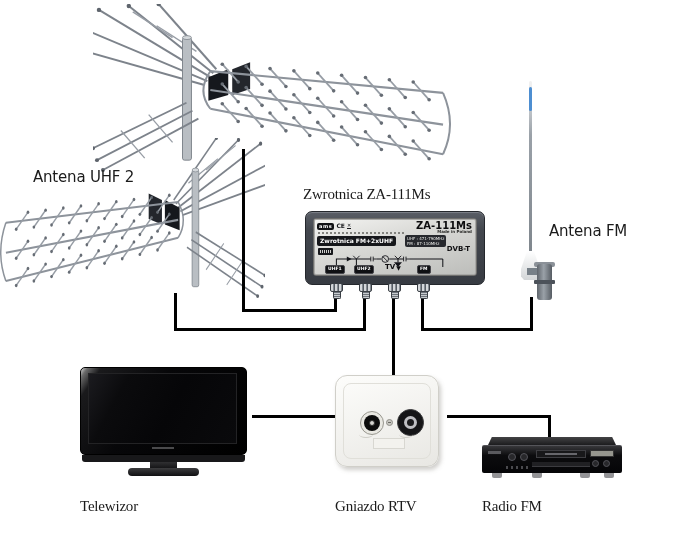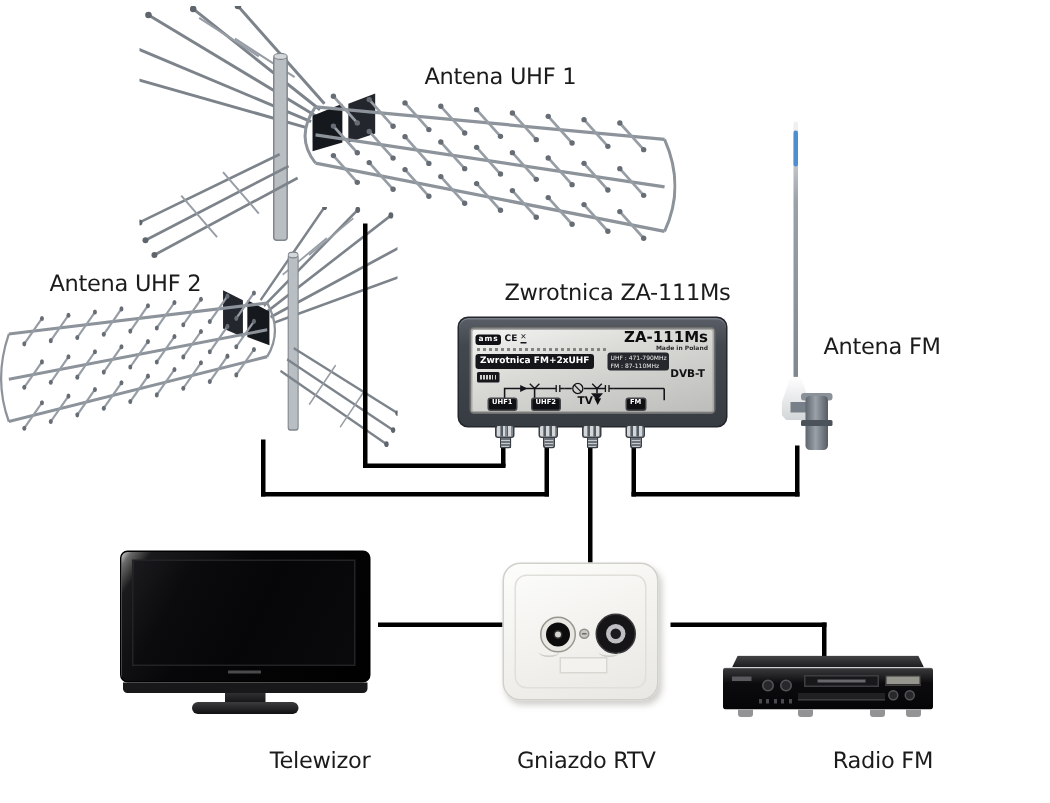--- a/index.html
+++ b/index.html
@@ -1,20 +1,20 @@
 <!DOCTYPE html>
 <html><head>
 <meta charset="utf-8">
 <style>
   html,body{margin:0;padding:0;background:#fff;}
   #canvas{position:relative;width:700px;height:535px;background:#fff;overflow:hidden;
           font-family:"DejaVu Sans","Liberation Sans",sans-serif;}
   
   .lbl{position:absolute;font-size:15px;color:#1b1b1b;letter-spacing:-0.2px;white-space:nowrap;z-index:5;}
-  .lbl.ctr{text-align:right;}
+  .lbl.ctr{text-align:left;font-family:Liberation Serif, serif;}
   
   .cl{position:absolute;background:#000;z-index:1;}
   
   .ant{position:absolute;z-index:0;}
   .mirror{transform:scaleX(-1);}
   
   .fm-part{position:absolute;z-index:2;}
   
   #device{position:absolute;left:305px;top:211px;width:178px;height:72px;z-index:2;
     background:linear-gradient(180deg,#5a5e66 0%,#43474e 25%,#373b42 100%);
@@ -441,21 +441,20 @@
       <div class="knob" style="left:110px;top:14px;width:7px;height:7px;"></div>
       <div class="knob" style="left:121px;top:14px;width:7px;height:7px;"></div>
       <div class="btns"></div>
     </div>
     <div class="foot" style="left:10px;"></div>
     <div class="foot" style="left:50px;"></div>
     <div class="foot" style="left:98px;"></div>
     <div class="foot" style="left:122px;"></div>
   </div>
 
-  <div class="lbl" style="left:283px;top:42px;">Antena UHF 1</div>
-  <div class="lbl" style="left:33px;top:180px;">Antena UHF 2</div>
+  <div class="lbl" style="left:33px;top:168px;">Antena UHF 2</div>
   <div class="lbl ctr" style="left:303px;top:186px;width:184px;">Zwrotnica ZA-111Ms</div>
   <div class="lbl" style="left:549px;top:194px;margin-top:28px;">Antena FM</div>
   <div class="lbl ctr" style="left:335px;top:498px;width:102px;">Gniazdo RTV</div>
   <div class="lbl ctr" style="left:80px;top:498px;width:167px;">Telewizor</div>
   <div class="lbl ctr" style="left:482px;top:498px;width:140px;">Radio FM</div>
 
 </div>
 
 </body></html>

